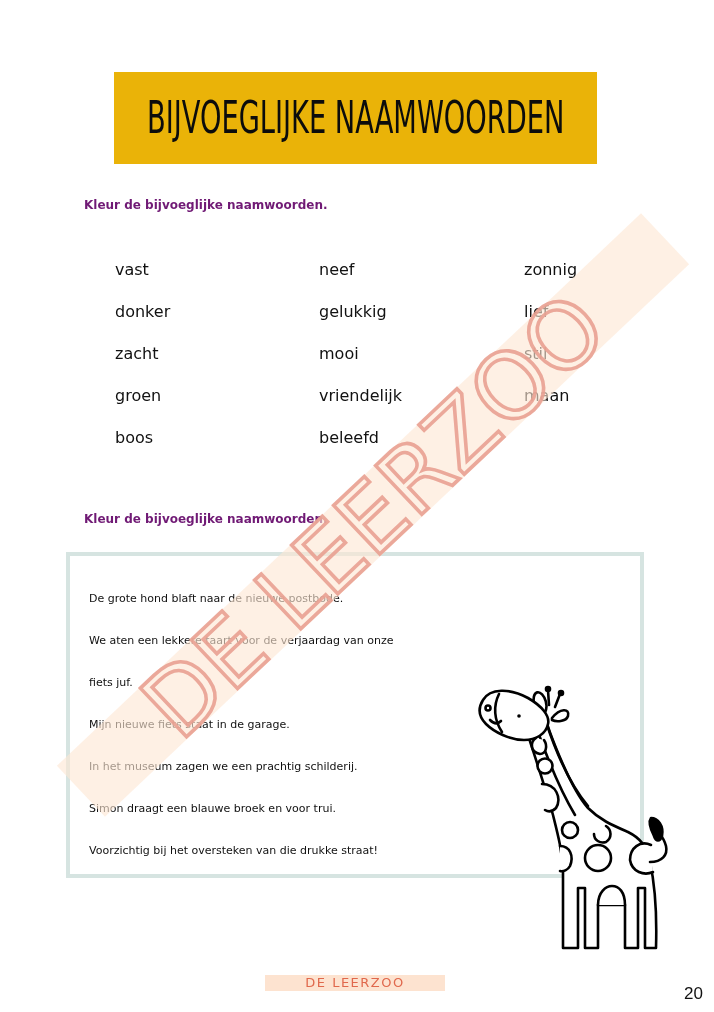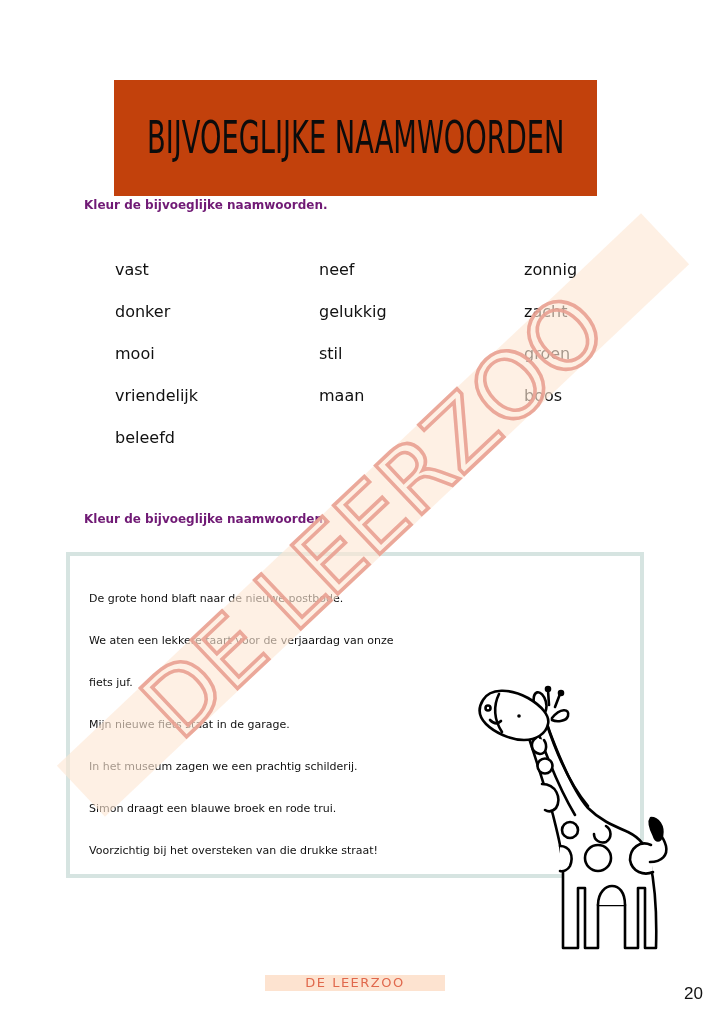--- a/index.html
+++ b/index.html
@@ -3,22 +3,22 @@
 <meta charset="utf-8">
 <style>
   html, body { margin: 0; padding: 0; }
   body {
     width: 714px; height: 1012px; position: relative; overflow: hidden;
     background: #ffffff;
     font-family: "DejaVu Sans", sans-serif;
     color: #111111;
   }
   .title-box {
-    position: absolute; left: 114px; top: 80px; width: 483px; height: 116px;
-    background: #c2410c;
+    position: absolute; left: 114px; top: 72px; width: 483px; height: 92px;
+    background: #eab308;
     display: flex; align-items: center; justify-content: center;
   }
   .title-text {
     font-family: "DejaVu Sans", sans-serif;
     font-size: 44px; font-weight: normal; color: #0c0c0c;
     transform: scaleX(0.62); white-space: nowrap; letter-spacing: 0px;
     display: inline-block; line-height: 1;
   }
   .heading {
     position: absolute; left: 84px;
@@ -80,40 +80,41 @@
 </div>
 
 <div class="heading heading-1">Kleur de bijvoeglijke naamwoorden.</div>
 
 <div class="word-grid">
   <span class="word">vast</span>
   <span class="word">neef</span>
   <span class="word">zonnig</span>
   <span class="word">donker</span>
   <span class="word">gelukkig</span>
+  <span class="word">lief</span>
   <span class="word">zacht</span>
   <span class="word">mooi</span>
   <span class="word">stil</span>
   <span class="word">groen</span>
   <span class="word">vriendelijk</span>
   <span class="word">maan</span>
   <span class="word">boos</span>
   <span class="word">beleefd</span>
 </div>
 
 <div class="heading heading-2">Kleur de bijvoeglijke naamwoorden.</div>
 
 <div class="sentence-box"></div>
 <div class="sentences">
   <div class="sentence">De grote hond blaft naar de nieuwe postbode.</div>
   <div class="sentence">We aten een lekkere taart voor de verjaardag van onze</div>
   <div class="sentence">fiets juf.</div>
   <div class="sentence">Mijn nieuwe fiets staat in de garage.</div>
   <div class="sentence">In het museum zagen we een prachtig schilderij.</div>
-  <div class="sentence">Simon draagt een blauwe broek en rode trui.</div>
+  <div class="sentence">Simon draagt een blauwe broek en voor trui.</div>
   <div class="sentence">Voorzichtig bij het oversteken van die drukke straat!</div>
 </div>
 
 <svg class="giraffe" viewBox="470 680 210 280" xmlns="http://www.w3.org/2000/svg">
   <g fill="#ffffff" stroke="#000000" stroke-width="2.6" stroke-linecap="round" stroke-linejoin="round">
 
     <path d="M528,735
              C536,760 546,790 553,815
              C558,835 562,850 563,870
              L563,948 L578,948 L578,888 L585,888 L585,948

